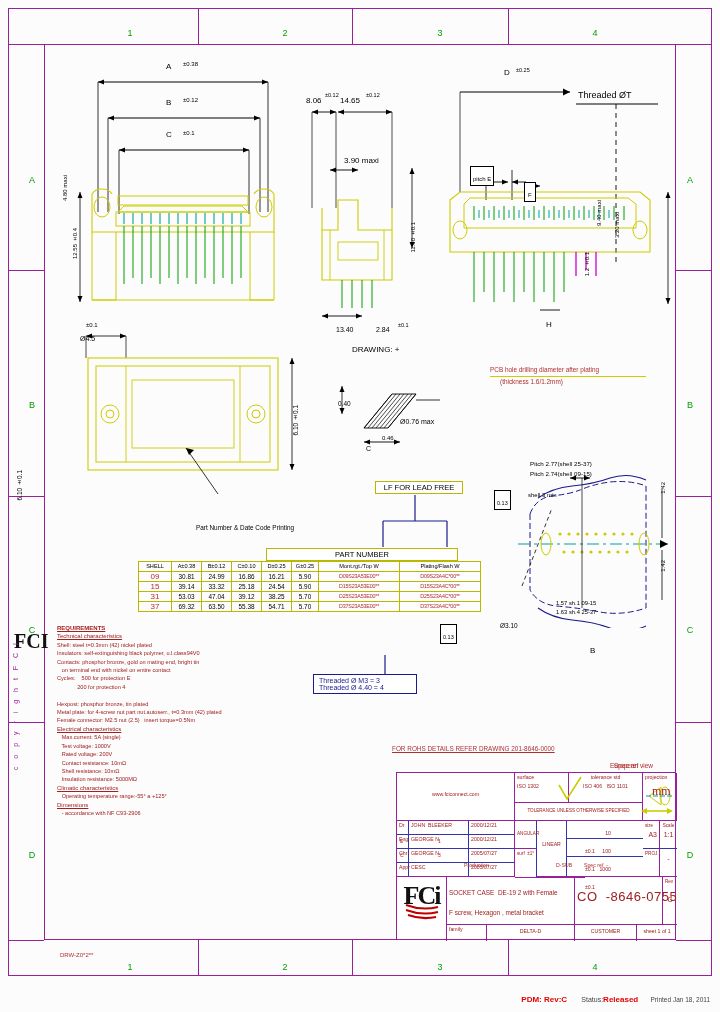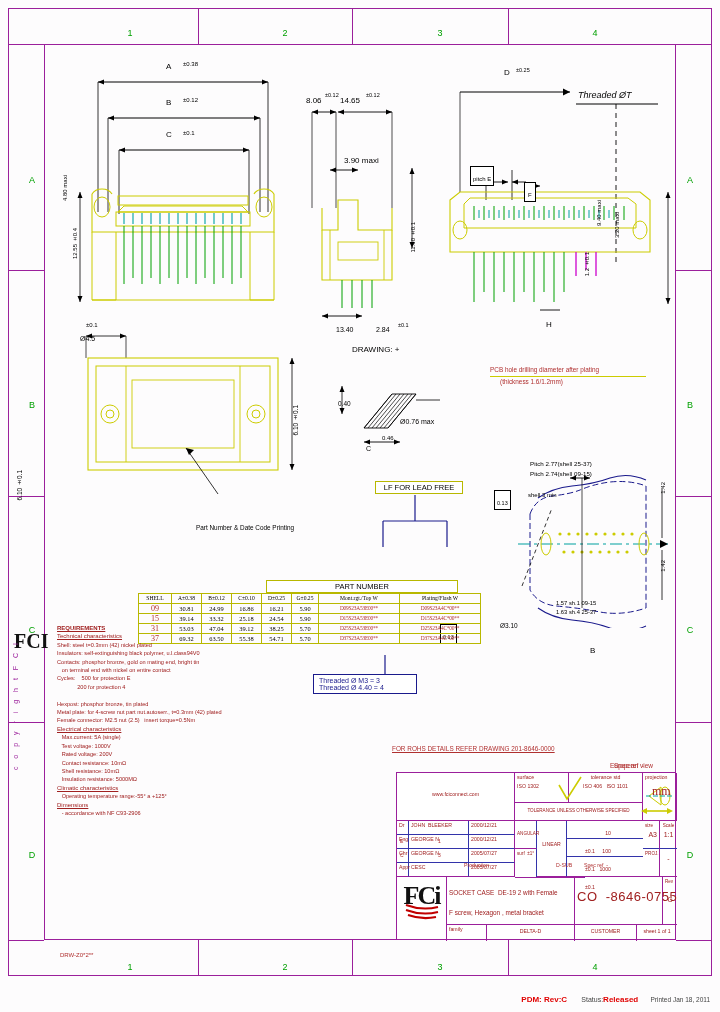--- a/index.html
+++ b/index.html
@@ -14,24 +14,24 @@
 
   .zone-lbl{color:#00a000;font-size:9px;font-family:"Liberation Sans",sans-serif;text-align:center;}
   .zone-tick{background:#9b1f9b;}
   .ln-yellow{background:#cccc00;}
 
   .txt{position:absolute;white-space:pre;font-family:"Liberation Sans",sans-serif;}
   .t-blk{color:#000;}
   .t-red{color:#b03030;}
 
   
-  #pn-wrap{left:138px;top:548px;margin-top:32px;}
+  #pn-wrap{left:138px;top:548px;}
   #pn-title{border:1px solid #b8b800;color:#000;font-size:7.5px;text-align:center;
             padding:1px 0;background:#fff;}
-  table.pn{border-collapse:collapse;font-size:6.4px;font-family:Liberation Serif, serif;}
+  table.pn{border-collapse:collapse;font-size:6.4px;}
   table.pn td,table.pn th{border:0.9px solid #b8b800;padding:0px 1px;
       text-align:center;color:#000;font-weight:normal;line-height:9px;height:9px;}
   table.pn .shell{color:#b03030;font-size:8px;}
   table.pn .pnum{color:#b03030;font-size:5.4px;letter-spacing:-0.2px;}
   table.pn th{font-size:5.6px;}
 
   
   .note-box{border:1.2px solid #1a1a8c;background:#fff;color:#1a1a8c;font-size:7px;
             text-align:center;padding:2px 4px;}
   .note-olive{border:1.2px solid #b8b800;background:#fff;color:#000;font-size:7.5px;
@@ -349,21 +349,21 @@
   </g>
 
   <line x1="238" y1="140" x2="238" y2="252" stroke="#000" stroke-width="0.8"></line>
   <polygon points="238,140 235.5,146 240.5,146" fill="#000"></polygon>
   <polygon points="238,252 235.5,246 240.5,246" fill="#000"></polygon>
 
   <line x1="110" y1="258" x2="130" y2="258" stroke="#000" stroke-width="0.9"></line>
 </svg>
 <div class="txt t-blk" style="left:504px;top:68px;font-size:8px;">D</div>
 <div class="txt t-blk" style="left:516px;top:67px;font-size:5.5px;">±0.25</div>
-<div class="txt t-blk" style="left:578px;top:90px;font-size:9px;font-style:italic;">Threaded ØT</div>
+<div class="txt t-blk" style="left:578px;top:90px;font-size:9px;">Threaded ØT</div>
 <div class="abs" style="left:470px;top:166px;border:1px solid #000;padding:0 2px;background:#fff;">
   <span class="txt nosel" style="position:relative;font-size:6px;color:#000;">pitch E</span>
 </div>
 <div class="abs" style="left:524px;top:182px;border:1px solid #000;padding:0 3px;background:#fff;">
   <span class="txt nosel" style="position:relative;font-size:6px;color:#000;">F</span>
 </div>
 <div class="txt t-blk" style="left:596px;top:200px;font-size:6px;writing-mode:vertical-rl;transform:rotate(180deg);">9.40 maxi</div>
 <div class="txt t-blk" style="left:614px;top:212px;font-size:6px;writing-mode:vertical-rl;transform:rotate(180deg);">3.20 maxi</div>
 <div class="txt t-blk" style="left:584px;top:252px;font-size:6px;writing-mode:vertical-rl;transform:rotate(180deg);">1.2 ±0.1</div>
 <div class="txt t-blk" style="left:546px;top:320px;font-size:8px;">H</div>

